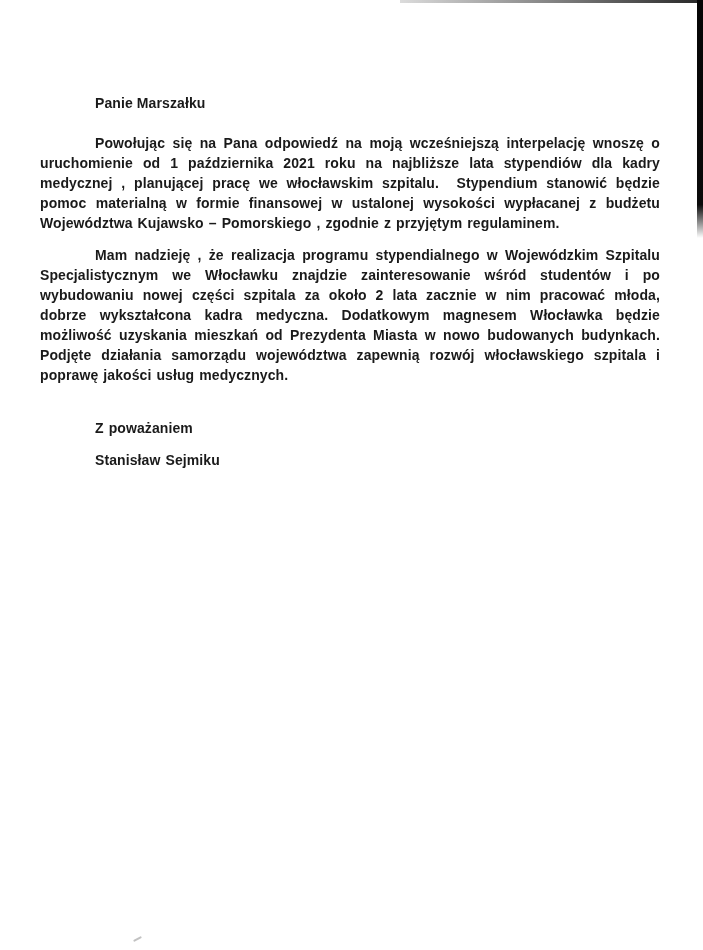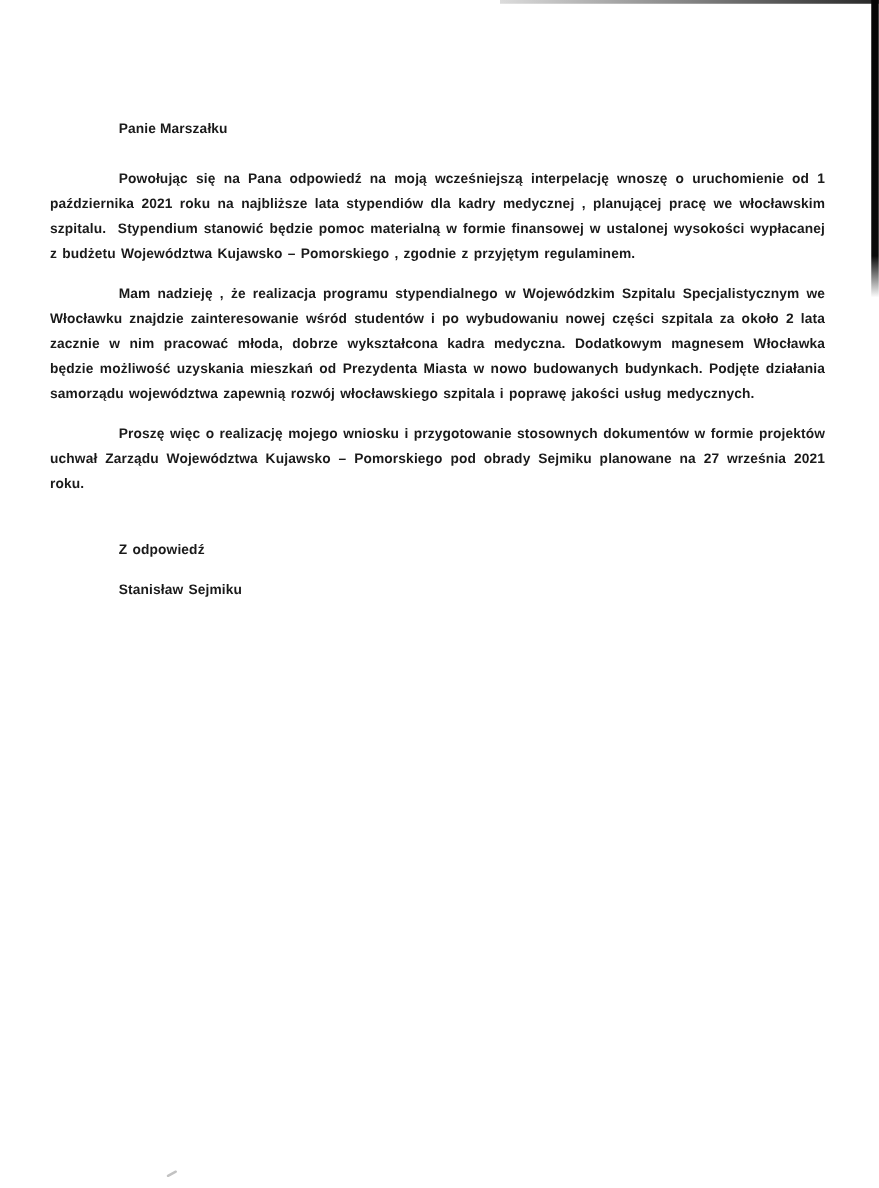--- a/index.html
+++ b/index.html
@@ -46,21 +46,21 @@
     transform: rotate(-28deg);
     border-radius: 2px;
   }
   
   .letter {
     position: absolute;
     left: 40px;
     right: 43px;
     top: 93px;
     color: #1a1a1a;
-    font-size: 11px;
+    font-size: 14px;
     font-weight: 600;
     line-height: 20px;
     letter-spacing: 0.1px;
   }
   .salutation {
     margin: 0 0 0 55px;
     padding-bottom: 8px;
   }
   .letter p {
     margin: 12px 0 8px 0;
@@ -90,21 +90,20 @@
   <div class="artifact-bottom-speck"></div>
 
   <div class="letter">
 
     <div class="salutation">Panie Marszałku</div>
 
     <p>Powołując się na Pana odpowiedź na moją wcześniejszą interpelację wnoszę o uruchomienie od 1 października 2021 roku na najbliższe lata stypendiów dla kadry medycznej , planującej pracę we włocławskim szpitalu.  Stypendium stanowić będzie pomoc materialną w formie finansowej w ustalonej wysokości wypłacanej z budżetu Województwa Kujawsko – Pomorskiego , zgodnie z przyjętym regulaminem.</p>
 
     <p>Mam nadzieję , że realizacja programu stypendialnego w Wojewódzkim Szpitalu Specjalistycznym we Włocławku znajdzie zainteresowanie wśród studentów i po wybudowaniu nowej części szpitala za około 2 lata zacznie w nim pracować młoda, dobrze wykształcona kadra medyczna. Dodatkowym magnesem Włocławka będzie możliwość uzyskania mieszkań od Prezydenta Miasta w nowo budowanych budynkach. Podjęte działania samorządu województwa zapewnią rozwój włocławskiego szpitala i poprawę jakości usług medycznych.</p>
 
-    <p>Proszę więc o realizację mojego wniosku i przygotowanie stosownych dokumentów w formie projektów uchwał Zarządu Województwa Kujawsko – Pomorskiego pod obrady Sejmiku planowane na 27 września 2021 roku.</p>
 
     <div class="closing-block">
-      <p class="closing">Z odpowiedź</p>
+      <p class="closing">Z poważaniem</p>
       <p class="signature">Stanisław Sejmiku</p>
     </div>
 
   </div>
 </div>
 
 </body></html>

